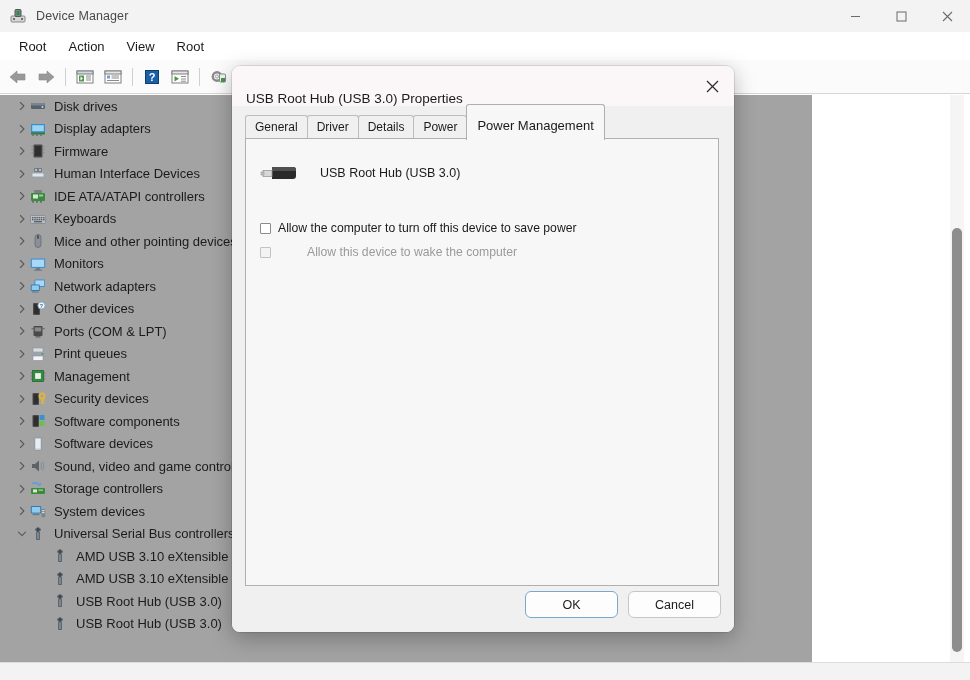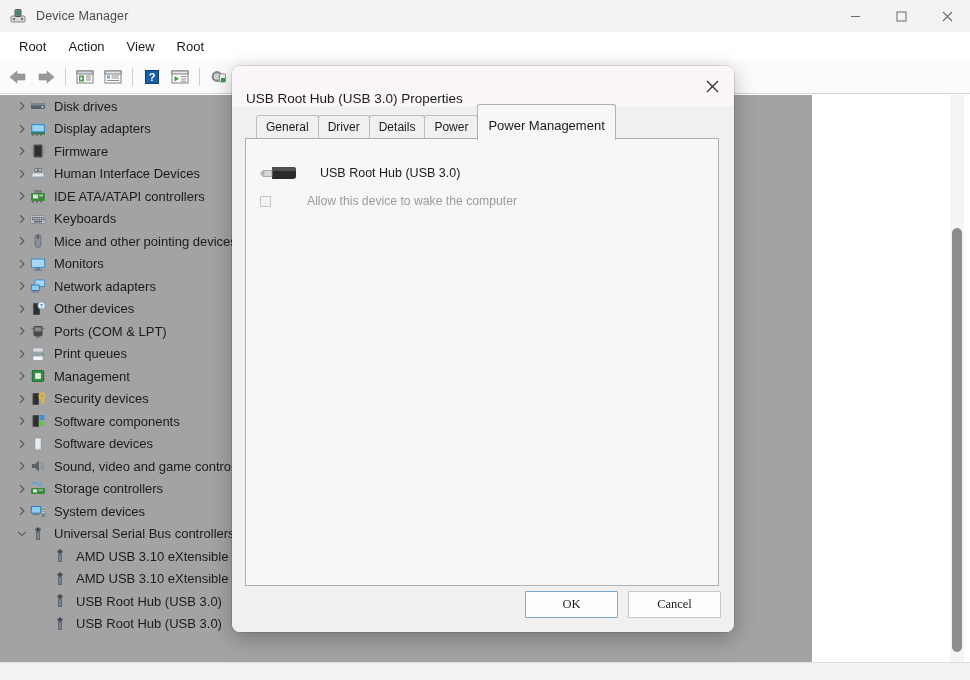--- a/index.html
+++ b/index.html
@@ -163,21 +163,21 @@
 
   .dlg-body {
     position: absolute;
     left: 0; top: 40px;
     width: 502px; height: 526px;
     background: #f0f0f0;
   }
 
   .tabstrip {
     position: absolute;
-    left: 24px; top: 7px;
+    left: 13px; top: 7px;
     height: 26px;
     display: flex; align-items: flex-end;
   }
   .tab {
     font-size: 12px;
     color: #1b1b1b;
     padding: 4px 9px 5px 9px;
     background: #f0f0f0;
     border: 1px solid #bdbdbd;
     border-bottom: none;
@@ -241,24 +241,23 @@
     position: absolute;
     right: 13px; bottom: 14px;
     display: flex; gap: 10px;
   }
   .dbtn {
     width: 93px; height: 27px;
     font-size: 12.5px;
     color: #1b1b1b;
     background: #fdfdfd;
     border: 1px solid #c6c6c6;
-    border-radius: 1px;
+    border-radius: 6px;
     display: flex; align-items: center; justify-content: center;
     box-sizing: border-box;
-    font-family: Liberation Serif, serif;
   }
   .dbtn.default {
     border: 1px solid #7aa8cc;
     box-shadow: inset 0 0 0 1px #ffffff;
   }
 </style>
 </head>
 <body>
 
 <div id="app">
@@ -784,20 +783,24 @@
             <svg width="40" height="24" viewBox="0 0 40 24">
               <path d="M12 6 L33 6 Q36 6 36 9 L36 15 Q36 18 33 18 L12 18 Z" fill="#2b2b2b"></path>
               <path d="M12 6 L33 6 Q36 6 36 9 L36 10 L12 10 Z" fill="#505050"></path>
               <rect x="3" y="9.5" width="9" height="6" fill="#d8d8d8" stroke="#9a9a9a" stroke-width=".8"></rect>
               <rect x="1" y="11" width="3" height="3" fill="#bfbfbf" stroke="#9a9a9a" stroke-width=".6"></rect>
             </svg>
           </div>
           <div class="dev-name">USB Root Hub (USB 3.0)</div>
         </div>
 
+        <div class="cbrow first">
+          <div class="cbox"></div>
+          <div class="cblabel">Allow the computer to turn off this device to save power</div>
+        </div>
 
         <div class="cbrow second">
           <div class="cbox disabled"></div>
           <div class="cblabel disabled">Allow this device to wake the computer</div>
         </div>
 
       </div>
 
       <div class="dlg-buttons">
         <div class="dbtn default">OK</div>

